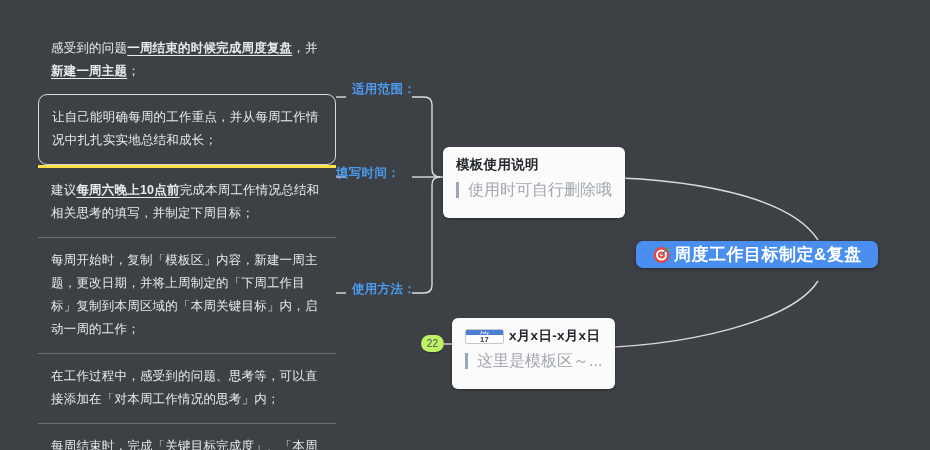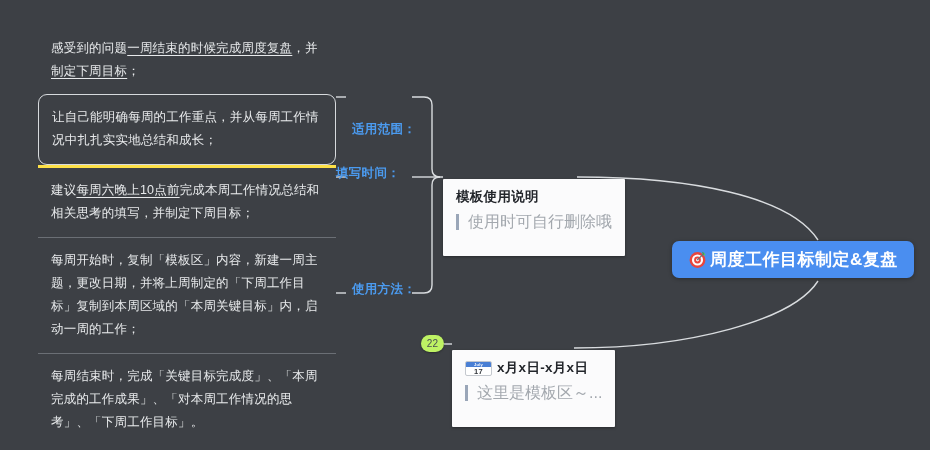--- a/index.html
+++ b/index.html
@@ -51,47 +51,46 @@
   .ol-block + .ol-block { border-top: 1px solid #6b6f75; }
 
   .ol-block.selected {
     border: 1px solid #d7dadd;
     border-radius: 9px;
     margin-top: -1px;
   }
   .ol-block.selected + .ol-block { border-top: 3px solid #fde047; }
 
   .em {
-    font-weight: normal;
+    font-weight: bold;
     text-decoration: underline;
     text-underline-offset: 3px;
   }
 
   
   .branch-label {
     position: absolute;
     color: #4b9bf0;
     font-size: 12.5px;
     font-weight: bold;
     letter-spacing: .3px;
     white-space: nowrap;
   }
-  #label-scope   { left: 352px; top: 81px; margin-top: 40px;  }
+  #label-scope   { left: 352px; top: 81px;  }
   #label-time    { left: 336px; top: 165px; }
   #label-method  { left: 352px; top: 281px; }
 
   
   .card {
     position: absolute;
     background: #fbfbfc;
-    border-radius: 1px;
+    border-radius: 6px;
     box-shadow: 0 1px 3px rgba(0,0,0,.35);
-    padding: 9px 13px 26px 13px;
+    padding: 9px 13px 20px 13px;
     min-width: 132px;
-    margin-top: 32px;
   }
   .card-title {
     color: #23262b;
     font-size: 13.5px;
     font-weight: bold;
     letter-spacing: .3px;
     white-space: nowrap;
     display: flex;
     align-items: center;
     gap: 2px;
@@ -104,21 +103,21 @@
     font-size: 16px;
     white-space: nowrap;
     line-height: 16px;
   }
 
   #card-guide { left: 443px; top: 147px; }
   #card-date  { left: 452px; top: 318px; }
 
   .cal-icon {
     display: inline-block;
-    width: 27px;
+    width: 39px;
     height: 15px;
     border-radius: 2px;
     background: #fff;
     border: 1px solid #c4c8ce;
     position: relative;
     margin-right: 3px;
     vertical-align: -2px;
     overflow: hidden;
   }
   .cal-icon .cal-top {
@@ -146,23 +145,23 @@
     font-size: 10px;
     line-height: 17px;
     text-align: center;
     letter-spacing: .2px;
     box-shadow: 0 1px 2px rgba(0,0,0,.3);
   }
 
   
   #root-node {
     position: absolute;
-    left: 672px;
+    left: 636px;
     top: 241px;
-    height: 37px;
+    height: 27px;
     background: #4a8ef0;
     border-radius: 7px;
     padding: 0 16px;
     display: flex;
     align-items: center;
     gap: 3px;
     box-shadow: 0 1px 4px rgba(0,0,0,.3);
   }
   #root-node .root-text {
     color: #ffffff;
@@ -191,24 +190,25 @@
 
       <path d="M577 177 C 690 177, 790 196, 818 240"></path>
 
       <path d="M574 348 C 690 348, 793 320, 818 281"></path>
 
       <path d="M444 344 L452 344"></path>
     </g>
   </svg>
 
   <div id="outline">
-      <div class="ol-block"><span>感受到的问题</span><span class="em">一周结束的时候完成周度复盘</span><span>，并</span><span class="em">制定下周目标</span><span>；</span></div>
+      <div class="ol-block"><span>感受到的问题</span><span class="em">一周结束的时候完成周度复盘</span><span>，并</span><span class="em">新建一周主题</span><span>；</span></div>
       <div class="ol-block selected"><span>让自己能明确每周的工作重点，并从每周工作情况中扎扎实实地总结和成长；</span></div>
       <div class="ol-block"><span>建议</span><span class="em">每周六晚上10点前</span><span>完成本周工作情况总结和相关思考的填写，并制定下周目标；</span></div>
       <div class="ol-block"><span>每周开始时，复制「模板区」内容，新建一周主题，更改日期，并将上周制定的「下周工作目标」复制到本周区域的「本周关键目标」内，启动一周的工作；</span></div>
+      <div class="ol-block"><span>在工作过程中，感受到的问题、思考等，可以直接添加在「对本周工作情况的思考」内；</span></div>
       <div class="ol-block"><span>每周结束时，完成「关键目标完成度」、「本周完成的工作成果」、「对本周工作情况的思考」、「下周工作目标」。</span></div>
     </div>
 
   <div class="branch-label" id="label-scope">适用范围：</div>
   <div class="branch-label" id="label-time">填写时间：</div>
   <div class="branch-label" id="label-method">使用方法：</div>
 
   <div class="card" id="card-guide">
     <div class="card-title">模板使用说明</div>
     <div class="card-sub">使用时可自行删除哦</div>

